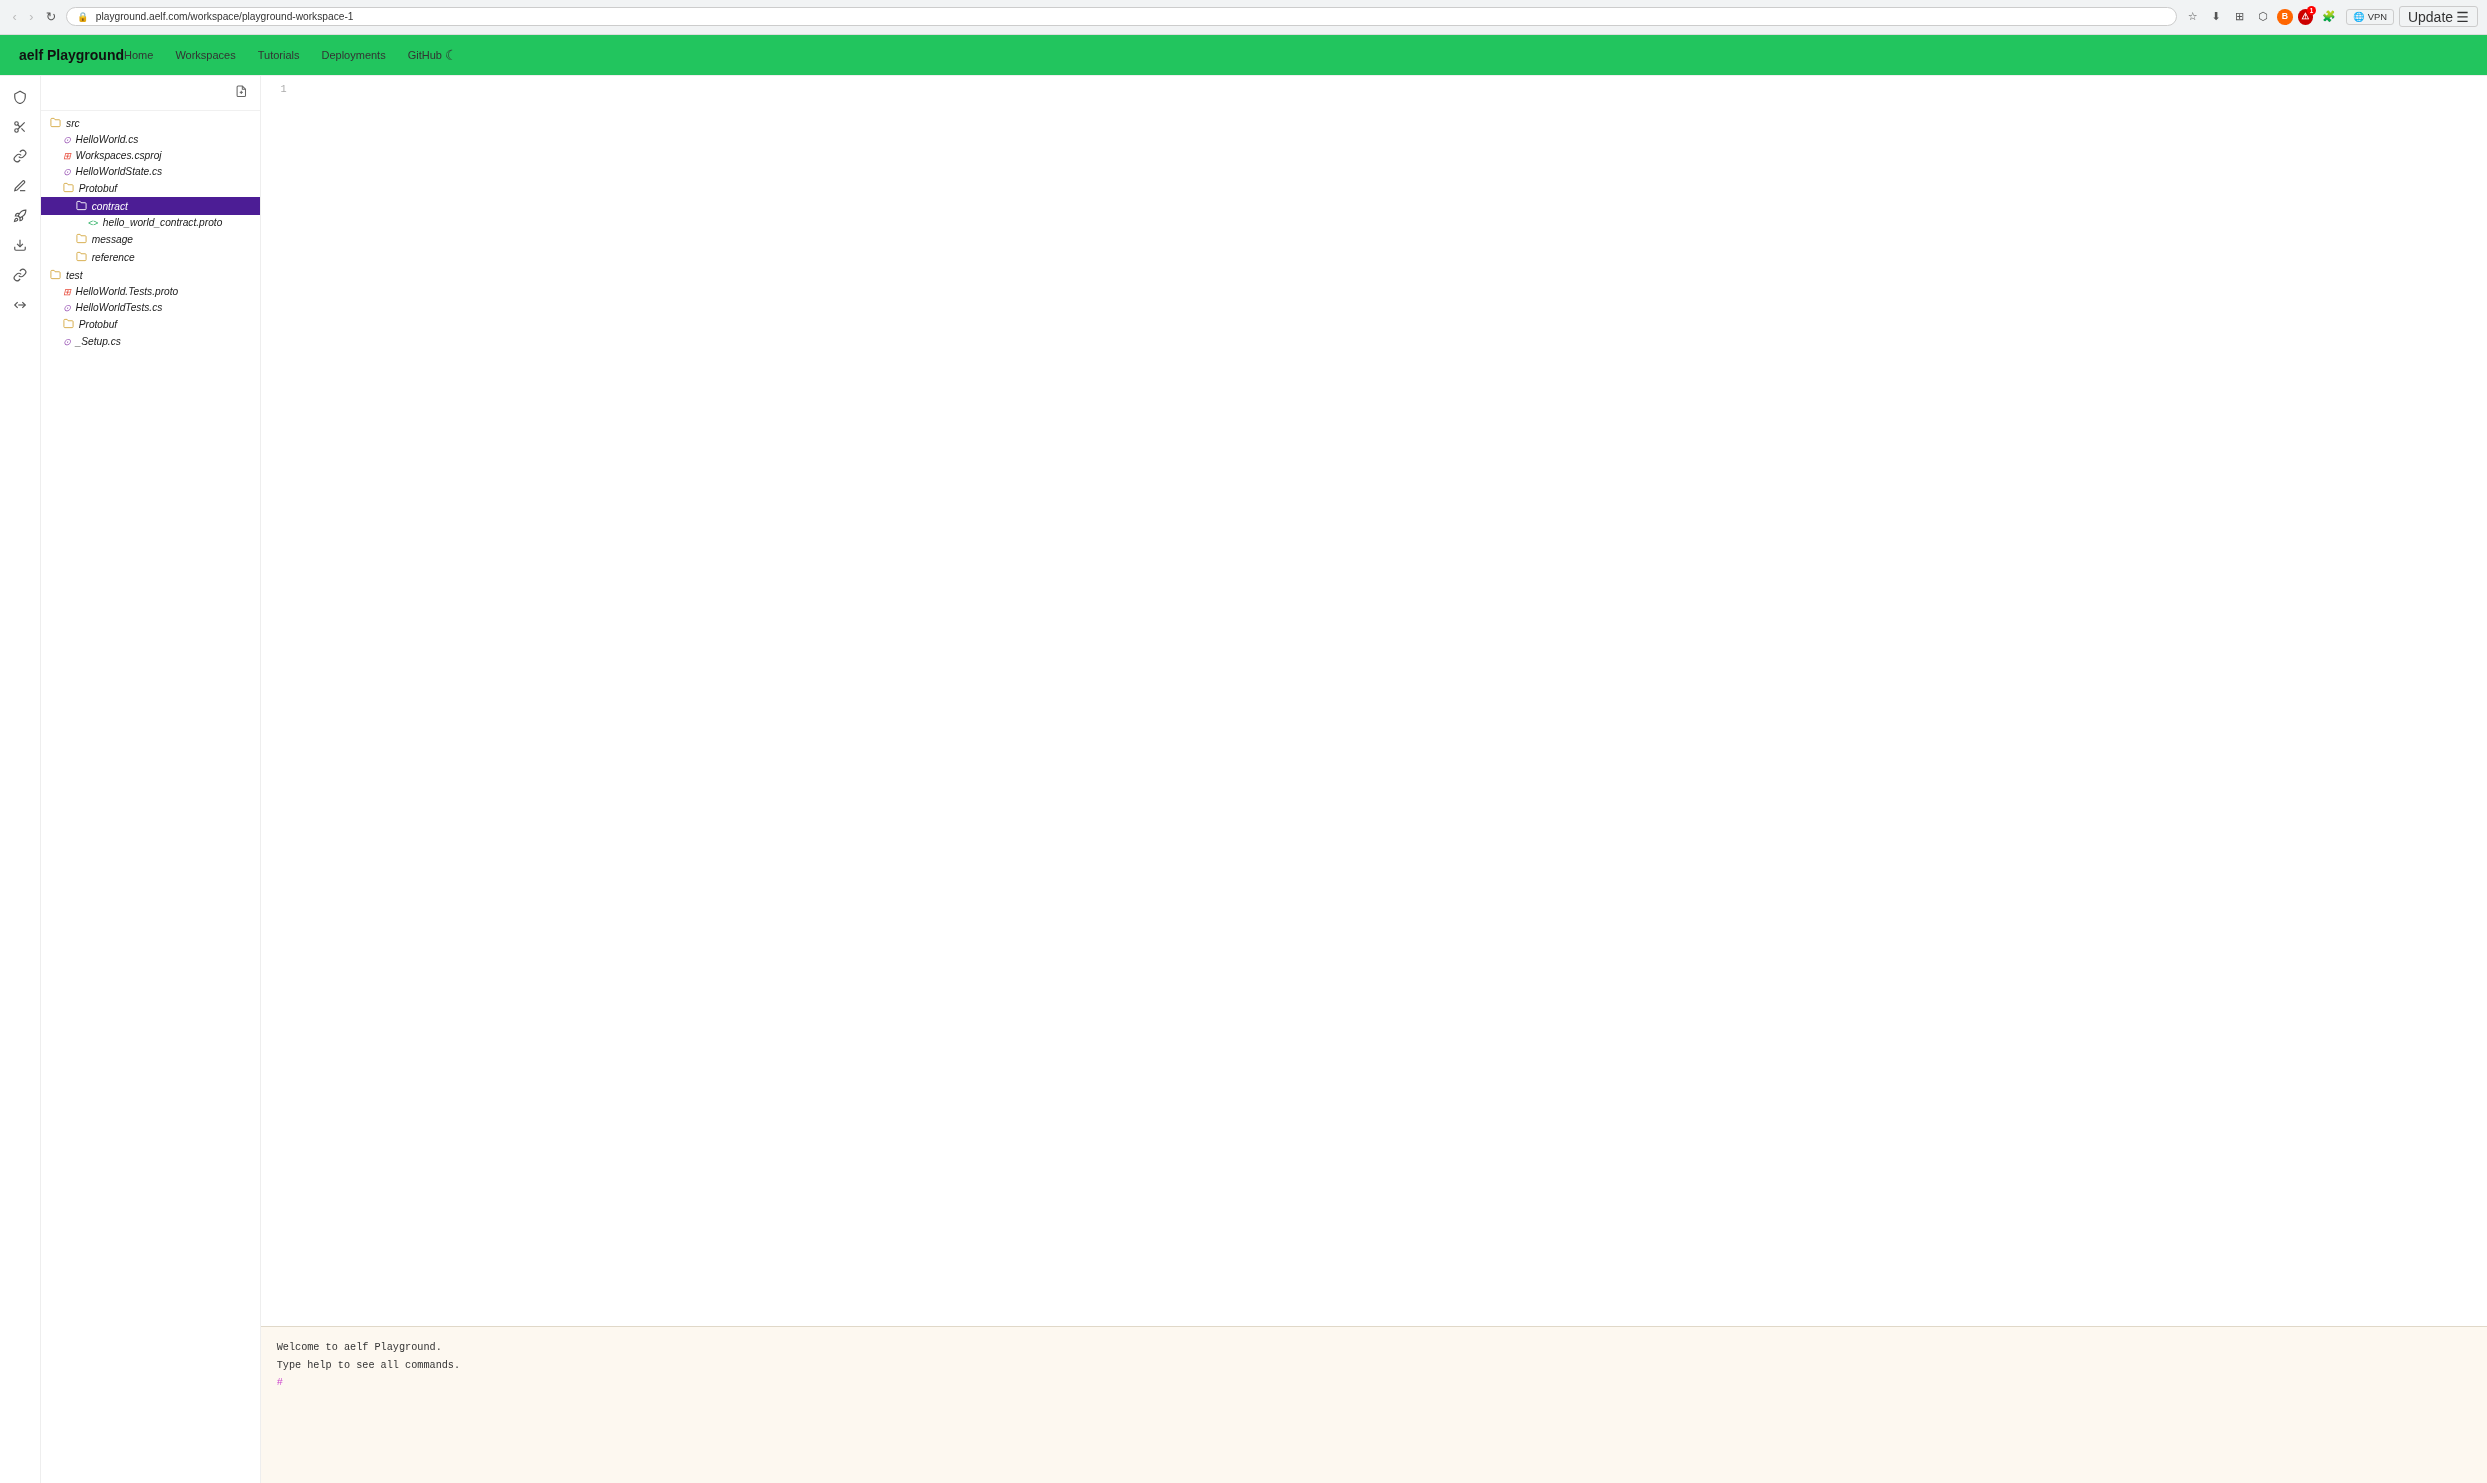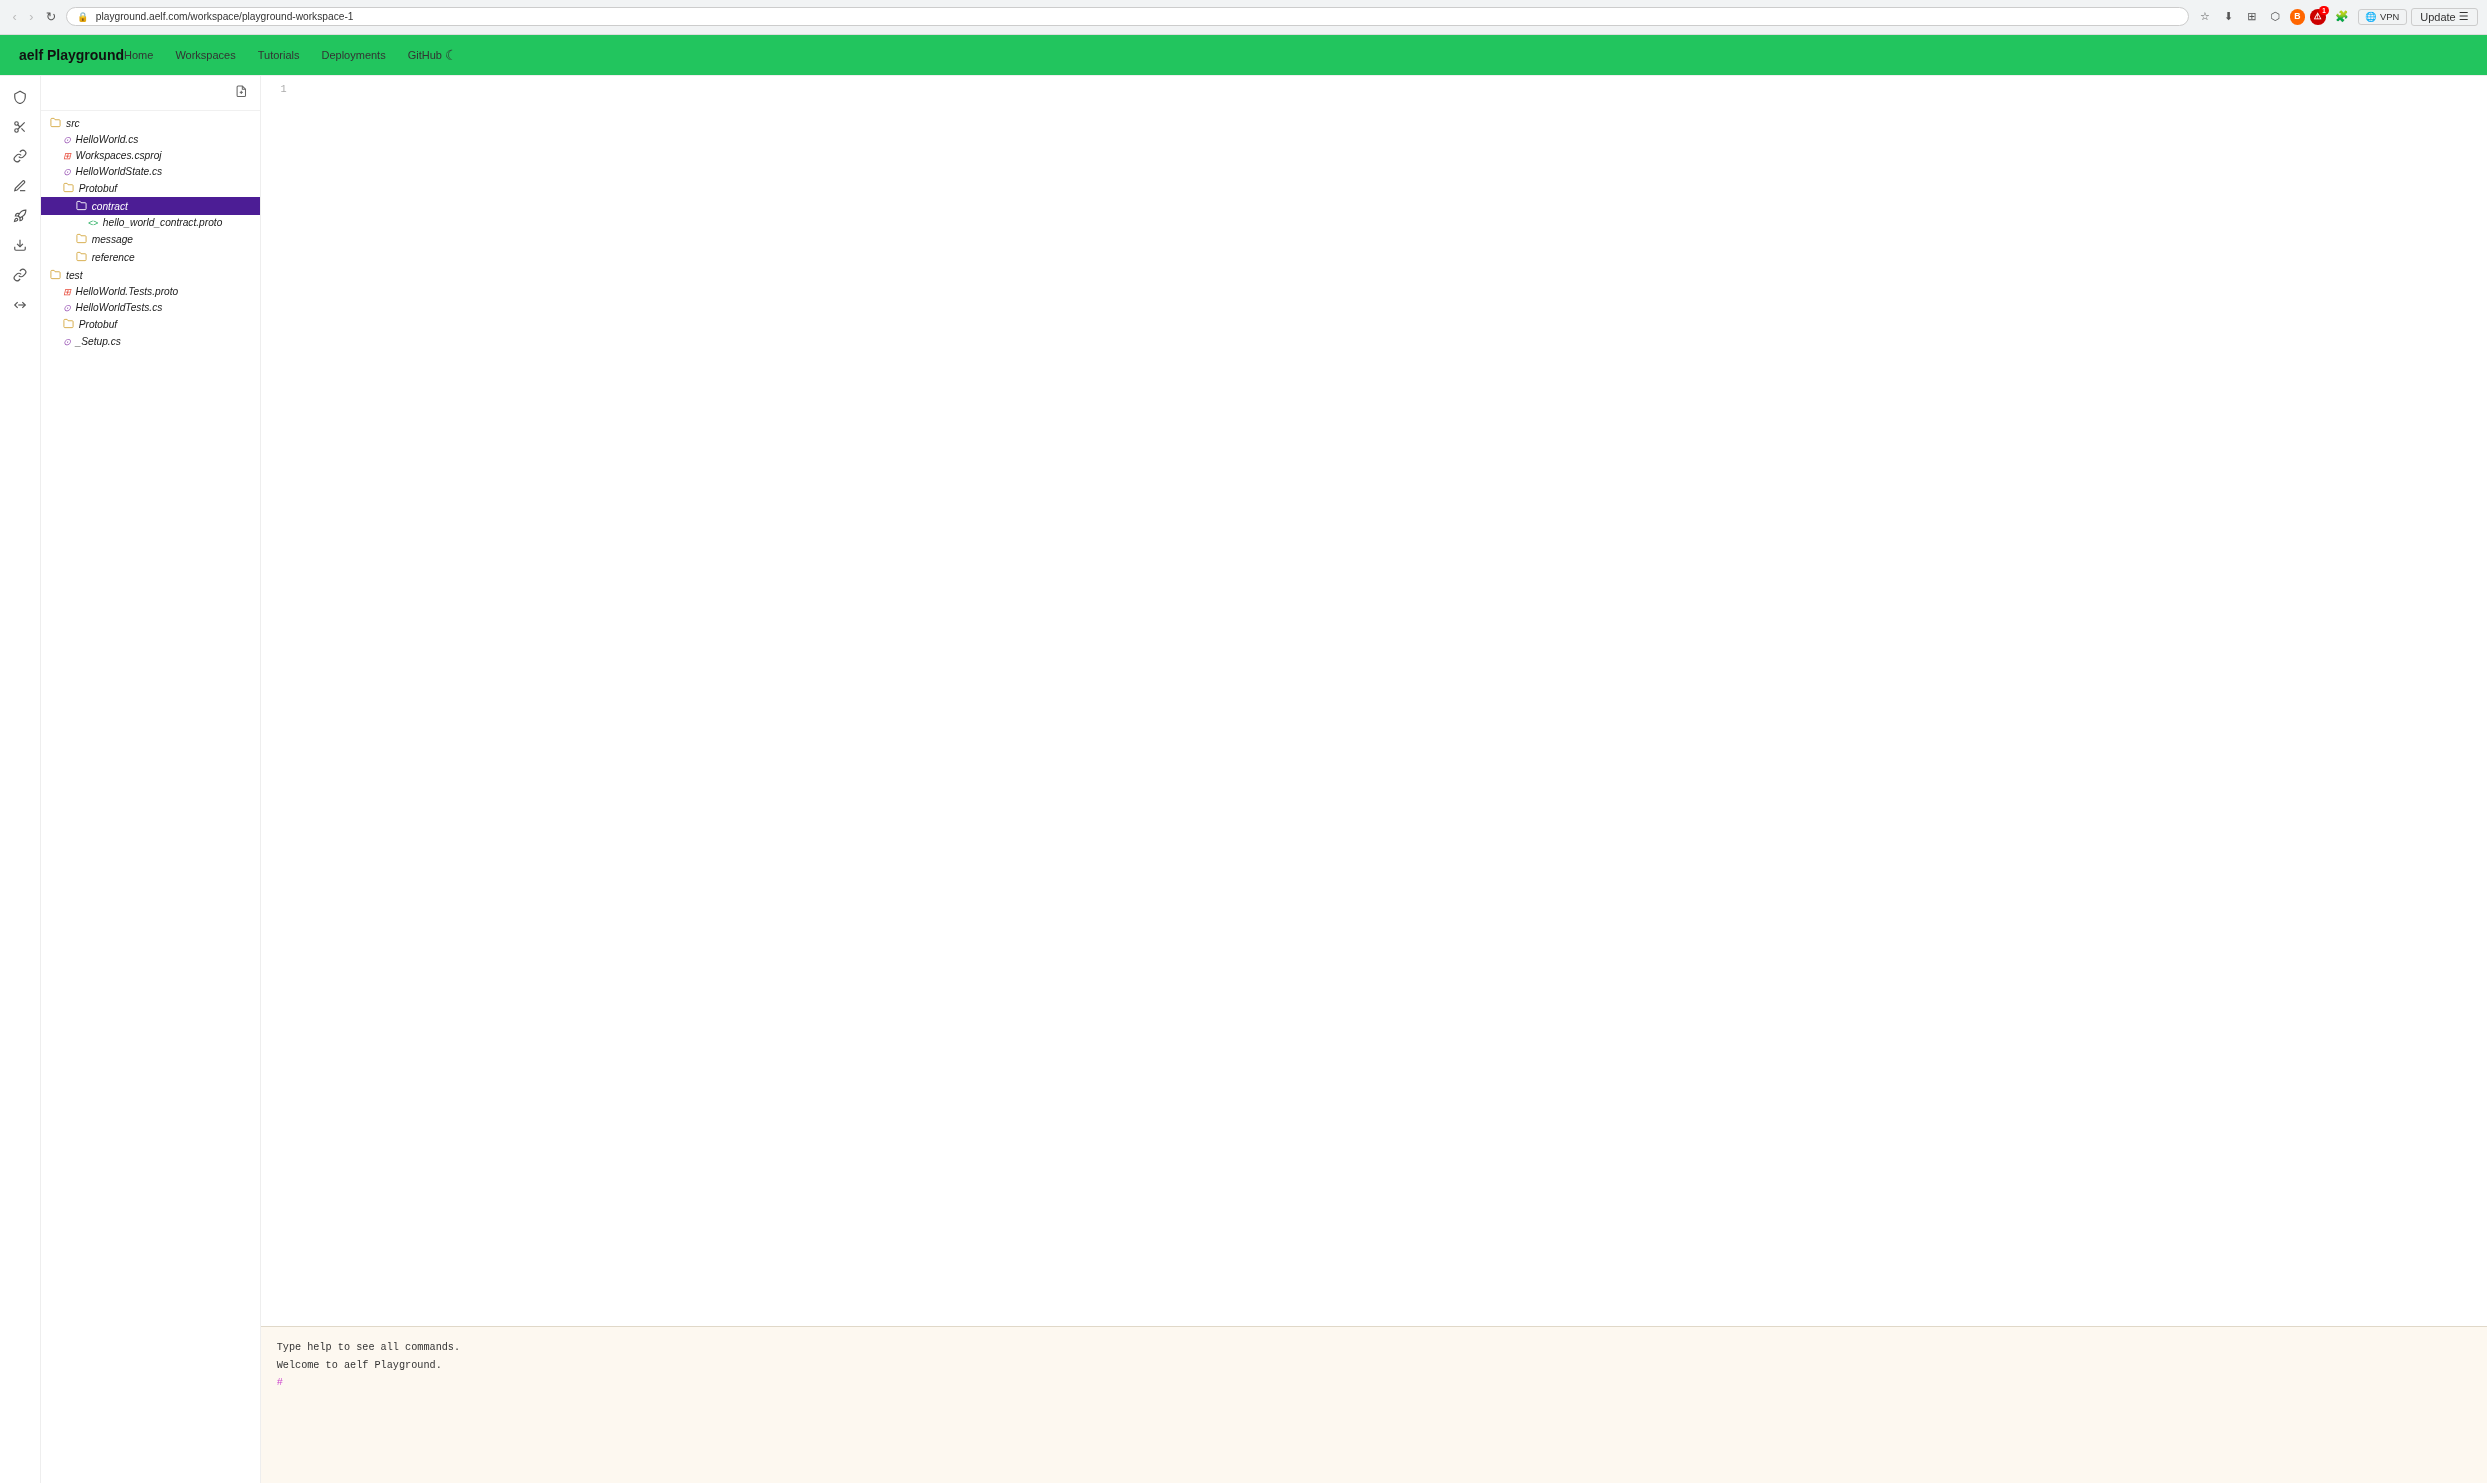--- a/index.html
+++ b/index.html
@@ -11,21 +11,21 @@
     .browser-nav-btn.disabled { color: #bbb; cursor: default; }
     .address-bar { flex: 1; background: #fff; border: 0.8px solid #ccc; border-radius: 15.7px; padding: 3.1px 11px; font-size: 10.2px; display: flex; align-items: center; gap: 6.3px; color: #333; }
     .address-bar-icon { color: #555; font-size: 9.4px; }
     .address-text { flex: 1; font-size: 10.2px; color: #333; }
     .browser-actions { display: flex; gap: 4.7px; align-items: center; }
     .browser-action-btn { background: none; border: none; cursor: pointer; color: #555; font-size: 11px; padding: 3.1px 4.7px; border-radius: 3.1px; }
     .shield-icon { display: inline-block; width: 15.7px; height: 15.7px; background: #ff6600; border-radius: 50%; color: white; font-size: 8.7px; text-align: center; line-height: 15.7px; font-weight: bold; }
     .alert-icon { display: inline-block; width: 15.7px; height: 15.7px; background: #cc0000; border-radius: 50%; color: white; font-size: 8.7px; text-align: center; line-height: 15.7px; font-weight: bold; position: relative; }
     .alert-badge { position: absolute; top: -3.1px; right: -3.1px; background: red; color: white; border-radius: 50%; width: 9.4px; height: 9.4px; font-size: 6.3px; display: flex; align-items: center; justify-content: center; }
     .vpn-btn { background: none; border: 0.8px solid #ccc; border-radius: 3.1px; padding: 1.6px 6.3px; font-size: 9.4px; color: #333; cursor: pointer; display: flex; align-items: center; gap: 3.1px; }
-    .update-btn { background: none; border: 0.8px solid #ccc; border-radius: 3px; padding: 1.6px 7.9px; font-size: 11px; color: #333; cursor: pointer; display: flex; align-items: center; gap: 3.1px; }
+    .update-btn { background: none; border: 0.8px solid #ccc; border-radius: 3px; padding: 1.6px 7.9px; font-size: 14px; color: #333; cursor: pointer; display: flex; align-items: center; gap: 3.1px; }
 
     
     .app { display: flex; flex-direction: column; flex: 1; overflow: hidden; }
 
     
     .topnav { display: flex; align-items: center; justify-content: flex-start; padding: 0 19px; height: 41px; border-bottom: 0.8px solid #eee; background: #22c55e; }
     .brand { font-size: 14px; font-weight: 700; color: #111; }
     .nav-links { display: flex; gap: 22px; align-items: center; }
     .nav-link { font-size: 11px; color: #333; text-decoration: none; cursor: pointer; }
     .topnav-right { display: flex; align-items: center; }
@@ -292,22 +292,22 @@
 
     <div class="editor-container">
       <div class="editor-area">
         <div class="line-numbers">
           <div>1</div>
         </div>
         <div class="editor-content"></div>
       </div>
 
       <div class="terminal">
+        <div class="terminal-line">Welcome to aelf Playground.</div>
         <div class="terminal-line">Type help to see all commands.</div>
-        <div class="terminal-line">Welcome to aelf Playground.</div>
         <div class="terminal-line">
           <span class="terminal-prompt">#</span>
         </div>
       </div>
     </div>
 
   </div>
 </div>
 
 

